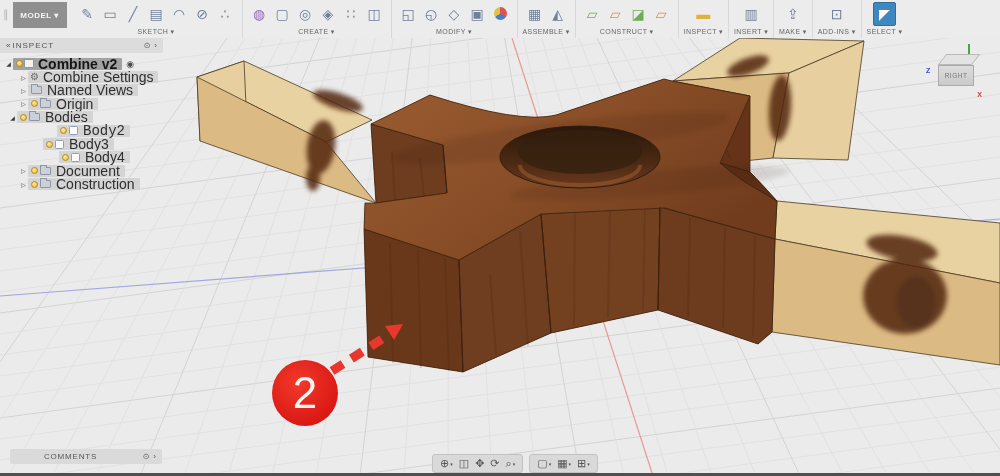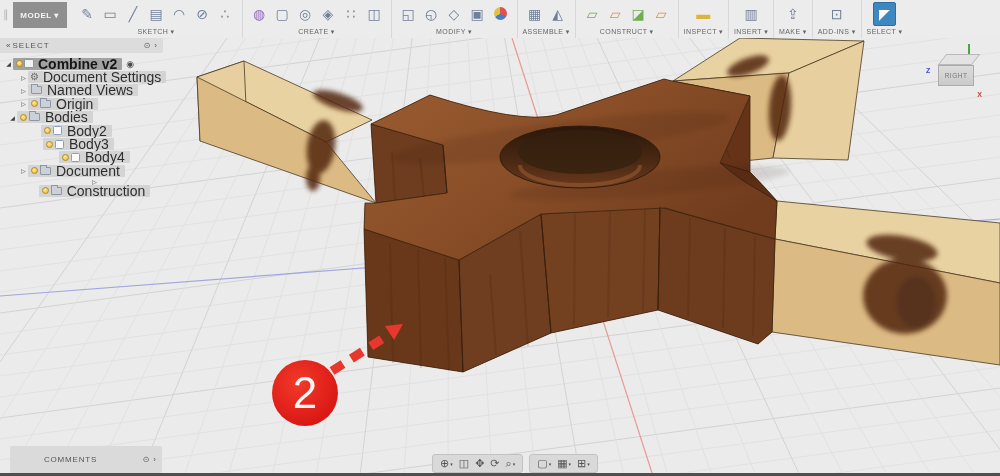--- a/index.html
+++ b/index.html
@@ -62,21 +62,21 @@
     border:1px solid #8e96a3; border-radius:1px; }
   .folder:before { content:""; position:absolute; top:-3px; left:-1px; width:5px; height:2px;
     background:#ccd1d9; border:1px solid #8e96a3; border-bottom:none; }
   .bodyico { width:9px; height:9px; margin:0 1px; background:#fbfbfb;
     border:1px solid #8ba0b6; border-radius:1.5px; }
   .gear { font-size:10px; color:#6a6a6a; line-height:10px; }
   .compico { width:10px; height:9px; background:#f2f2f2; border:1px solid #8d96a2; border-radius:1px; }
   .trail { font-size:9px; color:#4a4a4a; margin-left:4px; }
 
   
-  .comments { position:absolute; left:10px; bottom:3px; width:152px; height:27px;
+  .comments { position:absolute; left:10px; bottom:12px; width:152px; height:15px;
     background:#dadada; display:flex; align-items:center; font-size:8px; color:#555;
     letter-spacing:.8px; padding:0 4px; border-radius:2px; z-index:20; }
   .comments .bar-title { flex:1; padding-left:30px; }
   .bottom-strip { position:absolute; left:0; bottom:0; width:1000px; height:3px;
     background:#4f4f4f; z-index:25; }
 
   
   .nav { position:absolute; left:432px; bottom:3px; height:19px; display:flex; gap:6px; z-index:20; }
   .nav-pill { background:#d9d9d9; border:1px solid #c2c2c2; border-radius:3px;
     display:flex; align-items:center; padding:0 4px; }
@@ -362,39 +362,39 @@
       <div class="vc-y"></div>
       <div class="vc-top"></div>
       <div class="vc-front">RIGHT</div>
       <span class="vc-z">Z</span>
       <span class="vc-x">X</span>
     </div>
 
     <div class="browser">
       <div class="panel-bar">
         <span class="bar-ico">«</span>
-        <span class="bar-title">SELECT</span>
+        <span class="bar-title">INSPECT</span>
         <span class="bar-ico">⊙</span>
         <span class="bar-ico">›</span>
       </div>
       <div class="tree" id="tree">
           <div class="tree-row" style="padding-left: 4px;">
             <span class="arrow">◢</span>
             <span class="chip sel">
               <span class="bulb"></span>
               <span class="compico"></span>
               <span class="lbl">Combine v2</span>
             </span>
             <span class="trail">◉</span>
           </div>
           <div class="tree-row" style="padding-left: 19px;">
             <span class="arrow">▷</span>
             <span class="chip">
               <span class="gear">⚙</span>
-              <span class="lbl">Document Settings</span>
+              <span class="lbl">Combine Settings</span>
             </span>
           </div>
           <div class="tree-row" style="padding-left: 19px;">
             <span class="arrow">▷</span>
             <span class="chip">
               <span class="folder"></span>
               <span class="lbl">Named Views</span>
             </span>
           </div>
           <div class="tree-row" style="padding-left: 19px;">
@@ -406,21 +406,21 @@
             </span>
           </div>
           <div class="tree-row" style="padding-left: 8px;">
             <span class="arrow">◢</span>
             <span class="chip">
               <span class="bulb"></span>
               <span class="folder"></span>
               <span class="lbl">Bodies</span>
             </span>
           </div>
-          <div class="tree-row" style="padding-left: 32px;">
+          <div class="tree-row" style="padding-left: 48px; font-family: Liberation Mono, monospace;">
             <span class="arrow"></span>
             <span class="chip">
               <span class="bulb"></span>
               <span class="bodyico"></span>
               <span class="lbl">Body2</span>
             </span>
           </div>
           <div class="tree-row" style="padding-left: 34px;">
             <span class="arrow"></span>
             <span class="chip">
@@ -438,21 +438,21 @@
             </span>
           </div>
           <div class="tree-row" style="padding-left: 19px;">
             <span class="arrow">▷</span>
             <span class="chip">
               <span class="bulb"></span>
               <span class="folder"></span>
               <span class="lbl">Document</span>
             </span>
           </div>
-          <div class="tree-row" style="padding-left: 19px; flex-direction: column;">
+          <div class="tree-row" style="padding-left: 19px;">
             <span class="arrow">▷</span>
             <span class="chip">
               <span class="bulb"></span>
               <span class="folder"></span>
               <span class="lbl">Construction</span>
             </span>
           </div>
         </div>
     </div>
 

